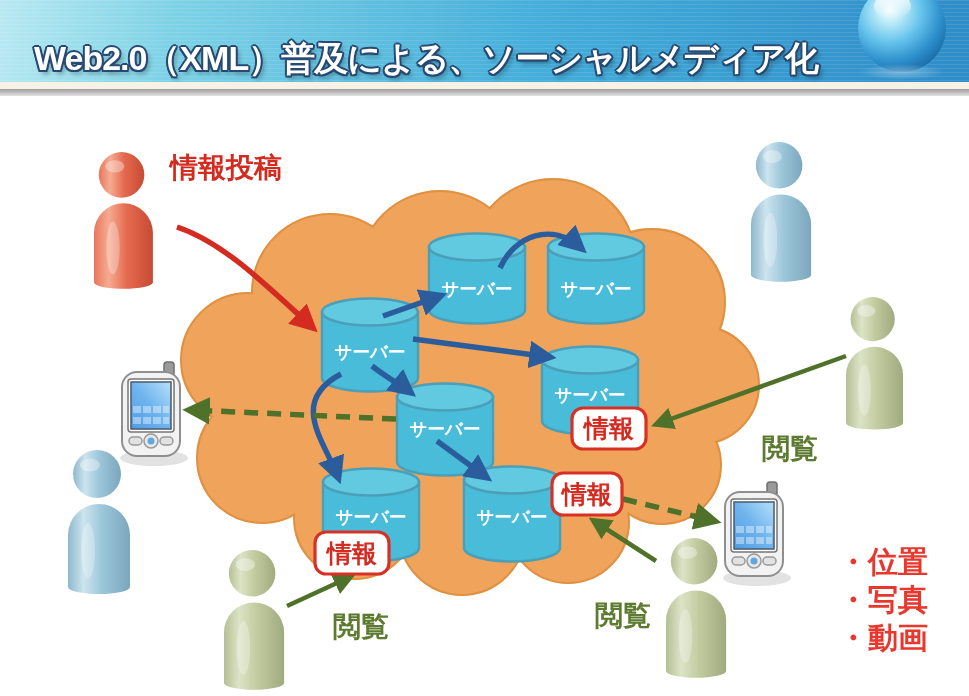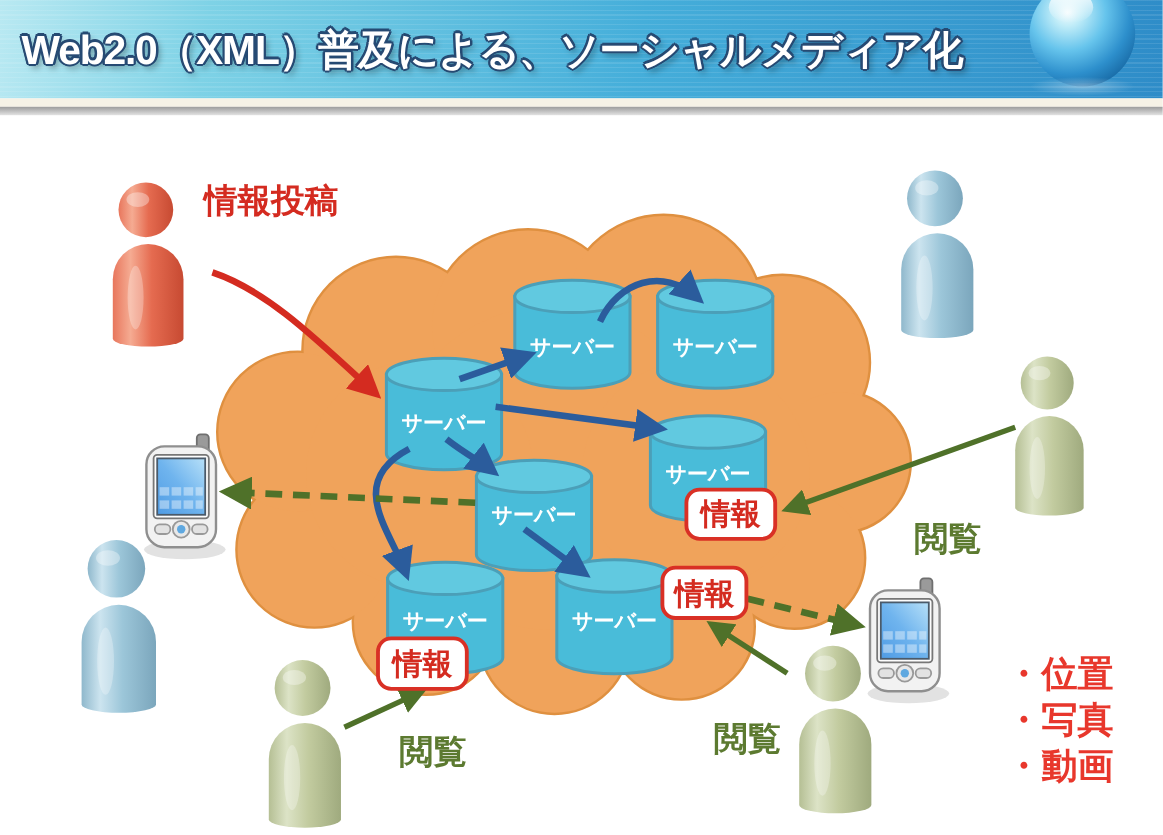--- a/index.html
+++ b/index.html
@@ -8,21 +8,21 @@
     font-family:"Liberation Sans","DejaVu Sans",sans-serif;
   }
   
   .header{
     position:absolute;left:0;top:0;width:969px;height:82px;overflow:hidden;
     background-image:
       repeating-linear-gradient(180deg, rgba(255,255,255,0.10) 0 1px, rgba(255,255,255,0) 1px 4px),
       linear-gradient(98deg,#B9E9F2 0%,#7ED2E6 18%,#45AEDA 55%,#2E8CC8 100%);
   }
   .title{
-    position:absolute;left:18px;top:0;margin:0;height:82px;line-height:84px;
+    position:absolute;left:18px;top:0;margin:16px;height:82px;line-height:84px;
     font-size:34px;font-weight:bold;letter-spacing:-1px;color:#ffffff;white-space:nowrap;
     text-shadow:
       2px 0 0 #264a73,-2px 0 0 #264a73,0 2px 0 #264a73,0 -2px 0 #264a73,
       1.5px 1.5px 0 #264a73,-1.5px -1.5px 0 #264a73,1.5px -1.5px 0 #264a73,-1.5px 1.5px 0 #264a73,
       3px 4px 5px rgba(0,0,0,0.35);
   }
   .sphere{
     position:absolute;left:858px;top:-16px;width:88px;height:88px;border-radius:50%;
     background:radial-gradient(circle at 36% 30%, #F4FCFE 0%, #BFECF8 14%, #66C4EC 38%, #2D8FCC 62%, #14639E 84%, #2F86B8 100%);
   }

